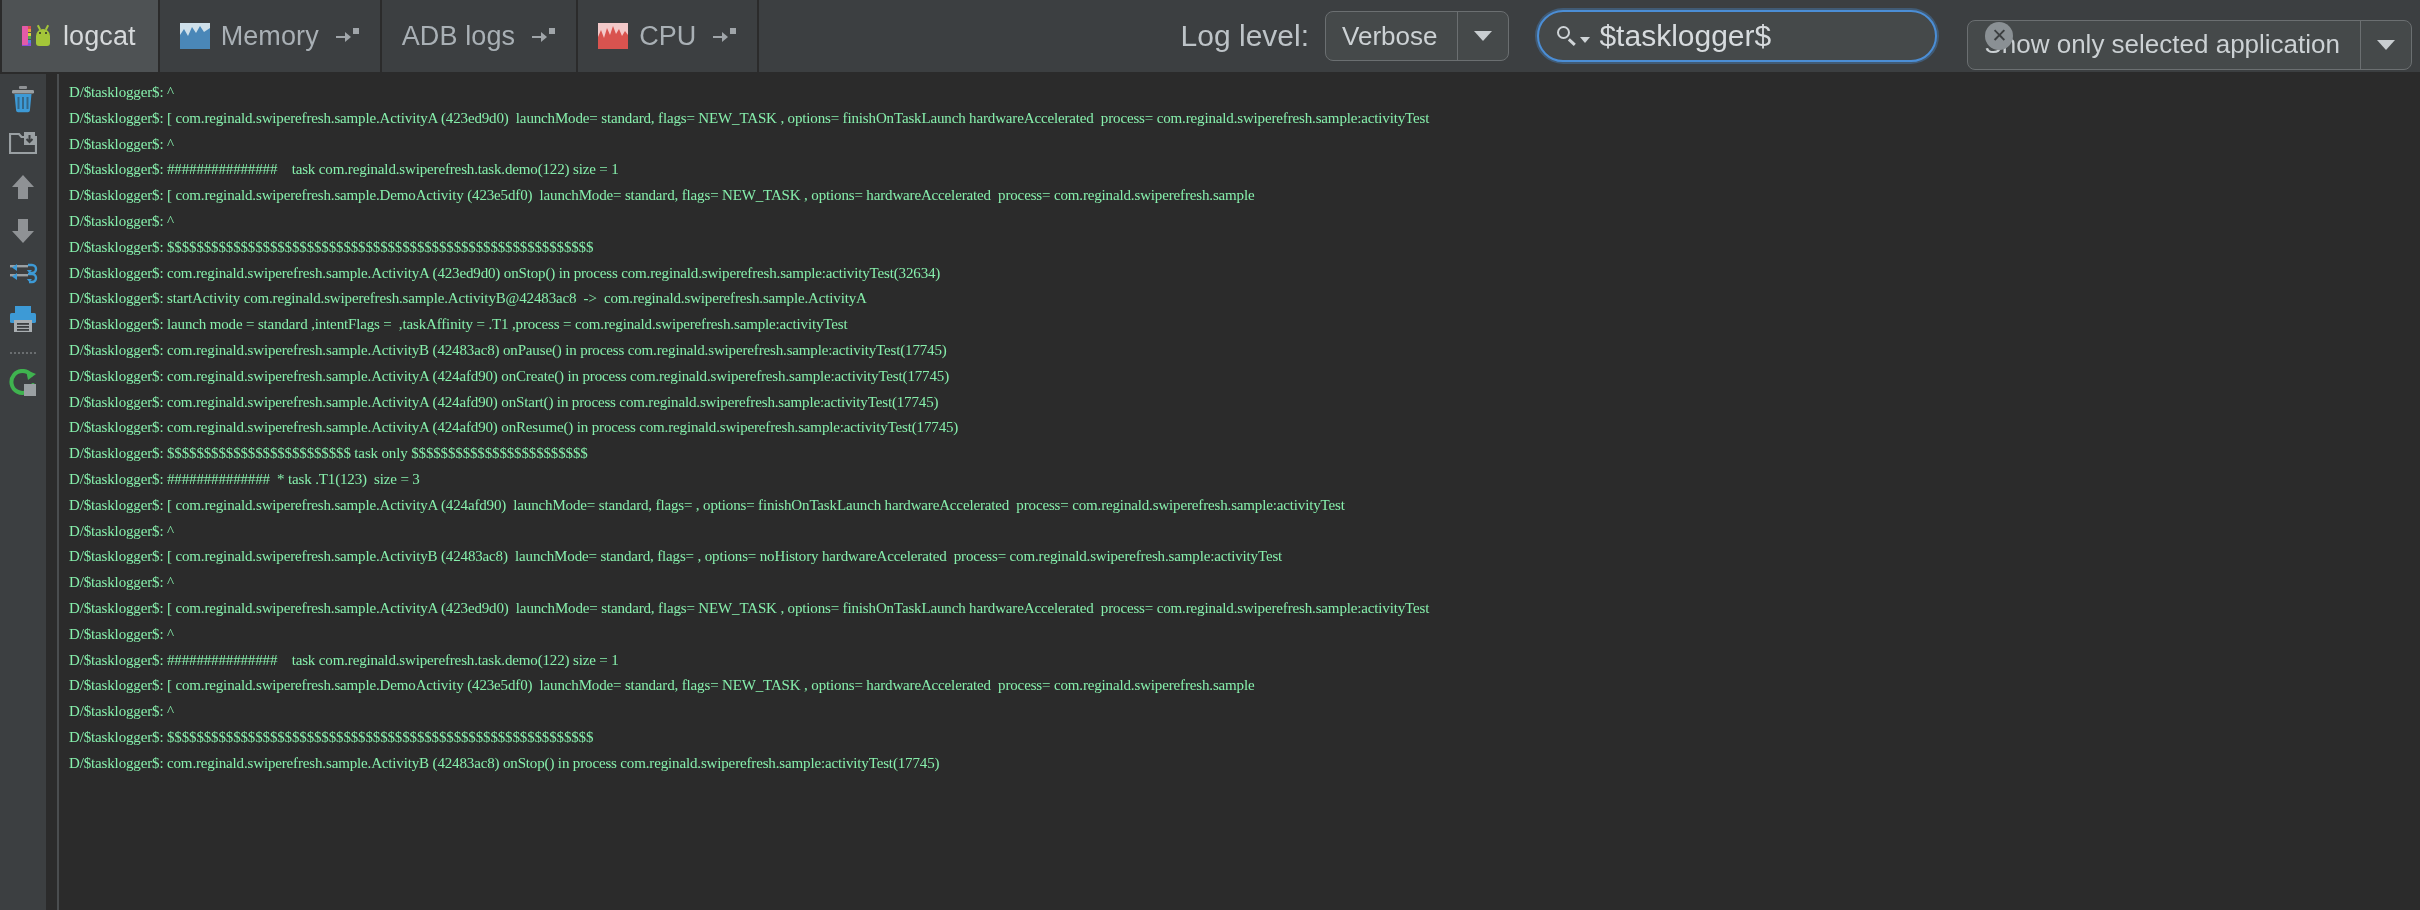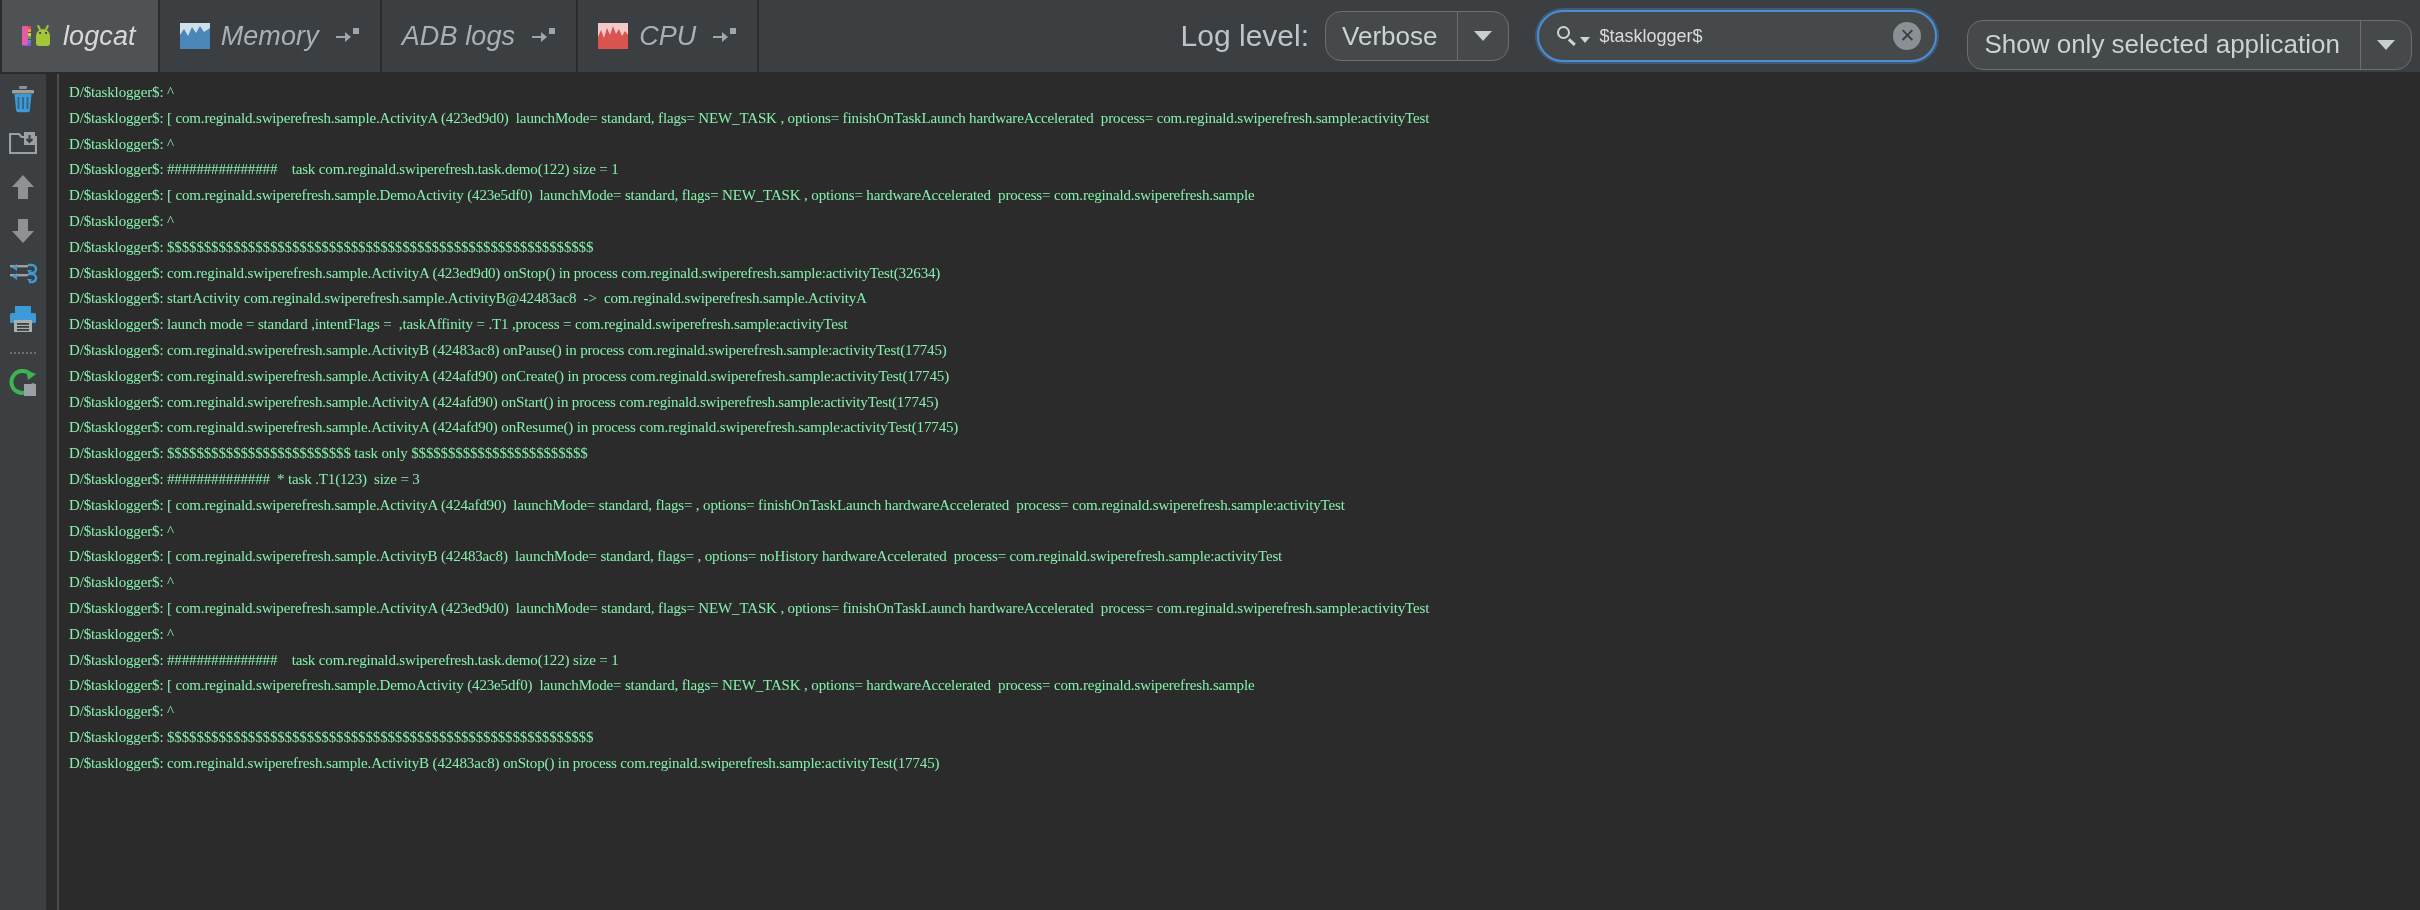--- a/index.html
+++ b/index.html
@@ -44,21 +44,20 @@
     gap: 11px;
     padding: 0 22px 0 20px;
     height: 72px;
     box-sizing: border-box;
     color: #a9b0b5;
     font-size: 27px;
     letter-spacing: .1px;
     border-right: 2px solid #2b2b2b;
     white-space: nowrap;
     cursor: default;
-    font-style: italic;
   }
   .tab:first-child { border-left: 2px solid #2b2b2b; }
   .tab.active {
     background: #4e5254;
     color: #d6d9db;
   }
 
   .tab-label { line-height: 1; }
 
   .detach-glyph {
@@ -150,21 +149,21 @@
     color: #bdc3c7;
     font-size: 30px;
     margin-right: 16px;
     white-space: nowrap;
   }
 
   .combo {
     display: flex;
     align-items: stretch;
     border: 1.5px solid #6b6f71;
-    border-radius: 16px;
+    border-radius: 8px;
     background: #45494a;
     height: 50px;
     box-sizing: border-box;
     overflow: hidden;
   }
   .combo-value {
     display: flex;
     align-items: center;
     padding: 0 20px 0 16px;
     color: #ccd1d4;
@@ -225,21 +224,21 @@
   .mini-caret {
     width:0;height:0;
     border-left:5px solid transparent;
     border-right:5px solid transparent;
     border-top:6px solid #cfd4d7;
     margin-top:7px;
   }
   .search-text {
     flex: 1;
     color: #d7dbde;
-    font-size: 18px;
+    font-size: 30px;
     white-space: nowrap;
     overflow: hidden;
     background: transparent;
     border: none;
     outline: none;
     font-family: "Liberation Sans", sans-serif;
     padding: 0;
   }
   .clear-btn {
     flex: none;

